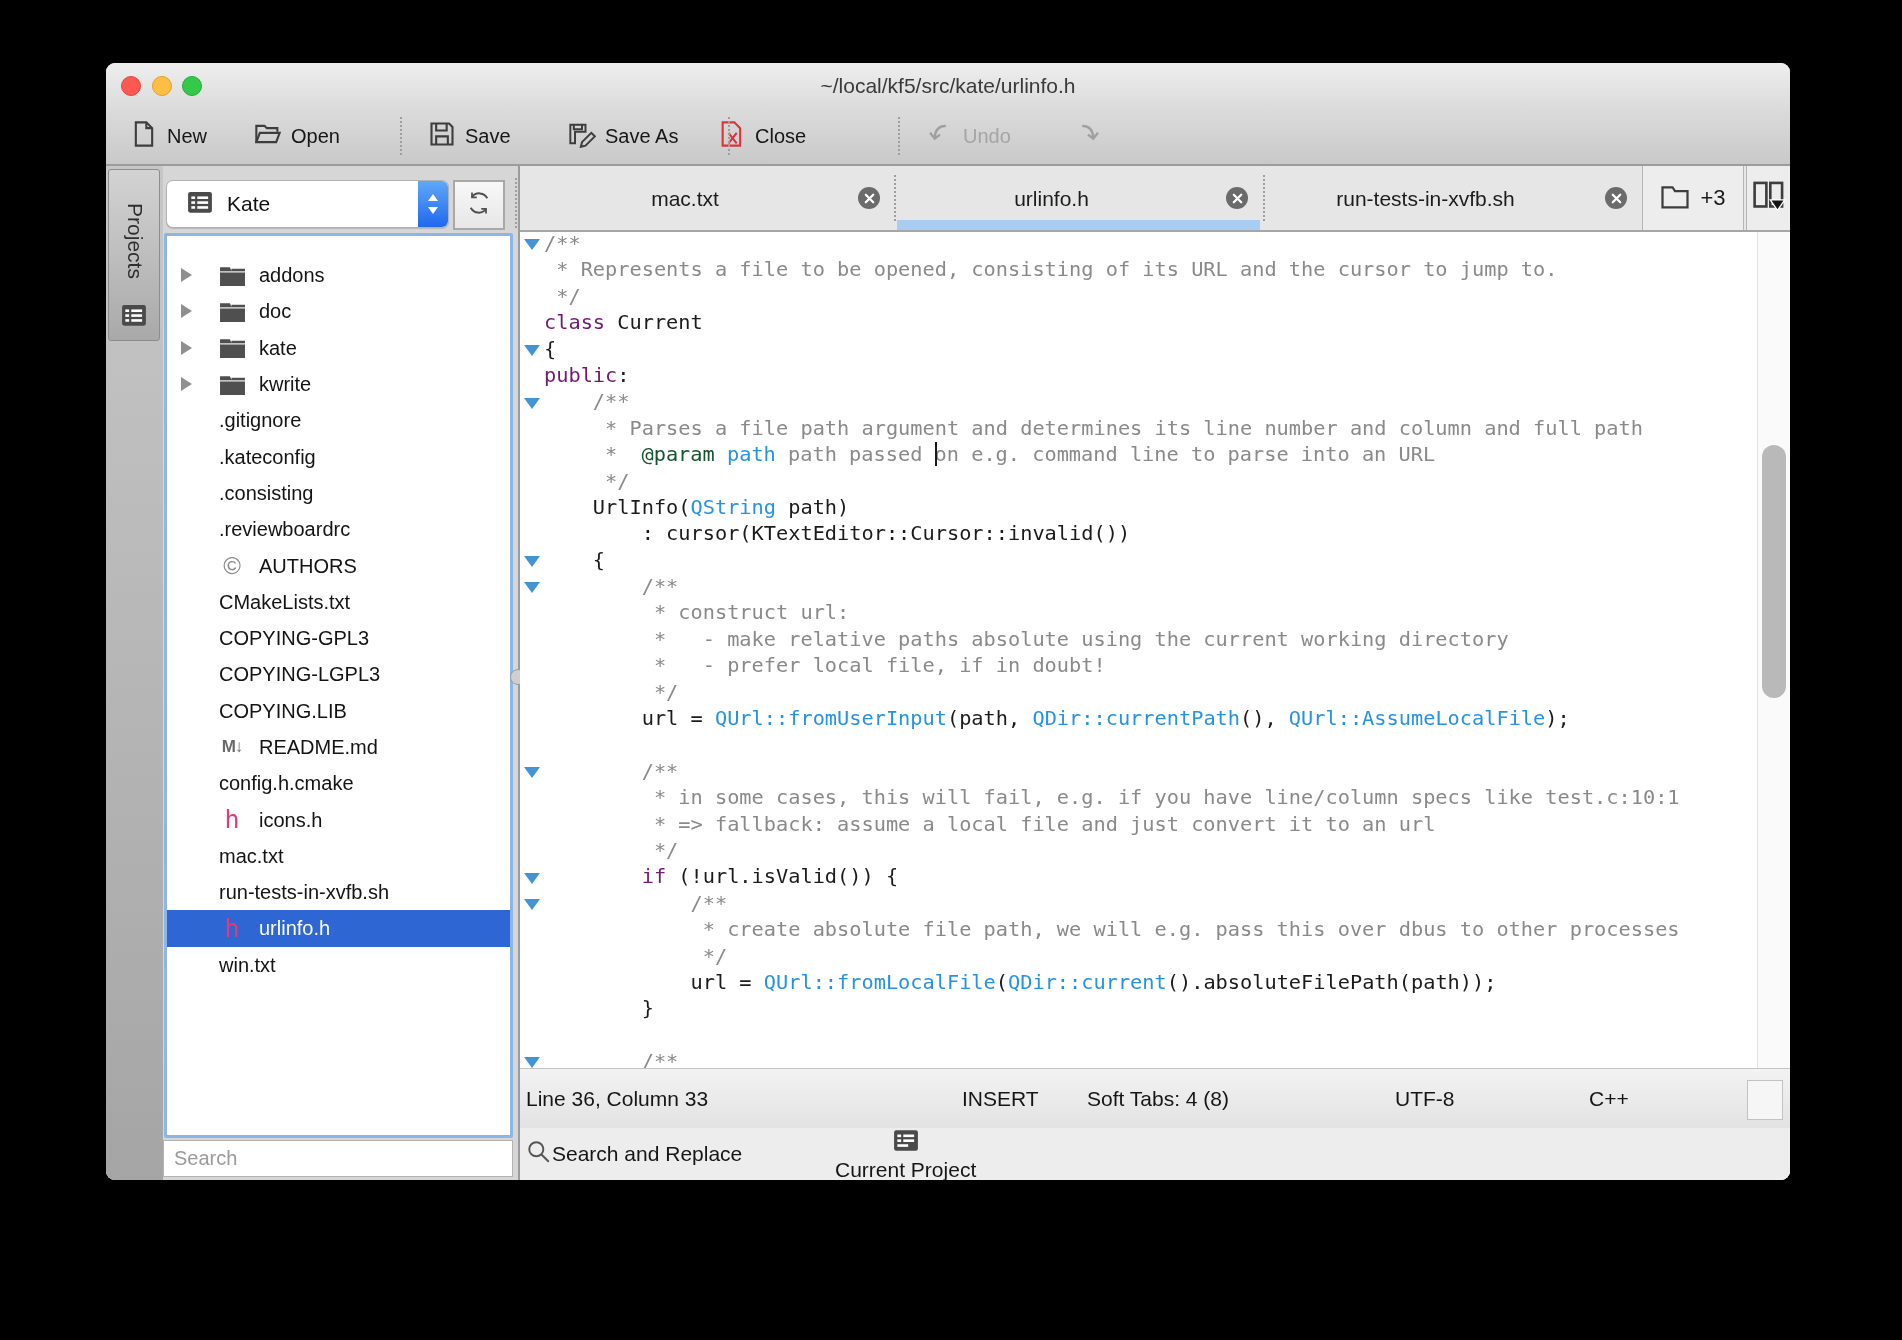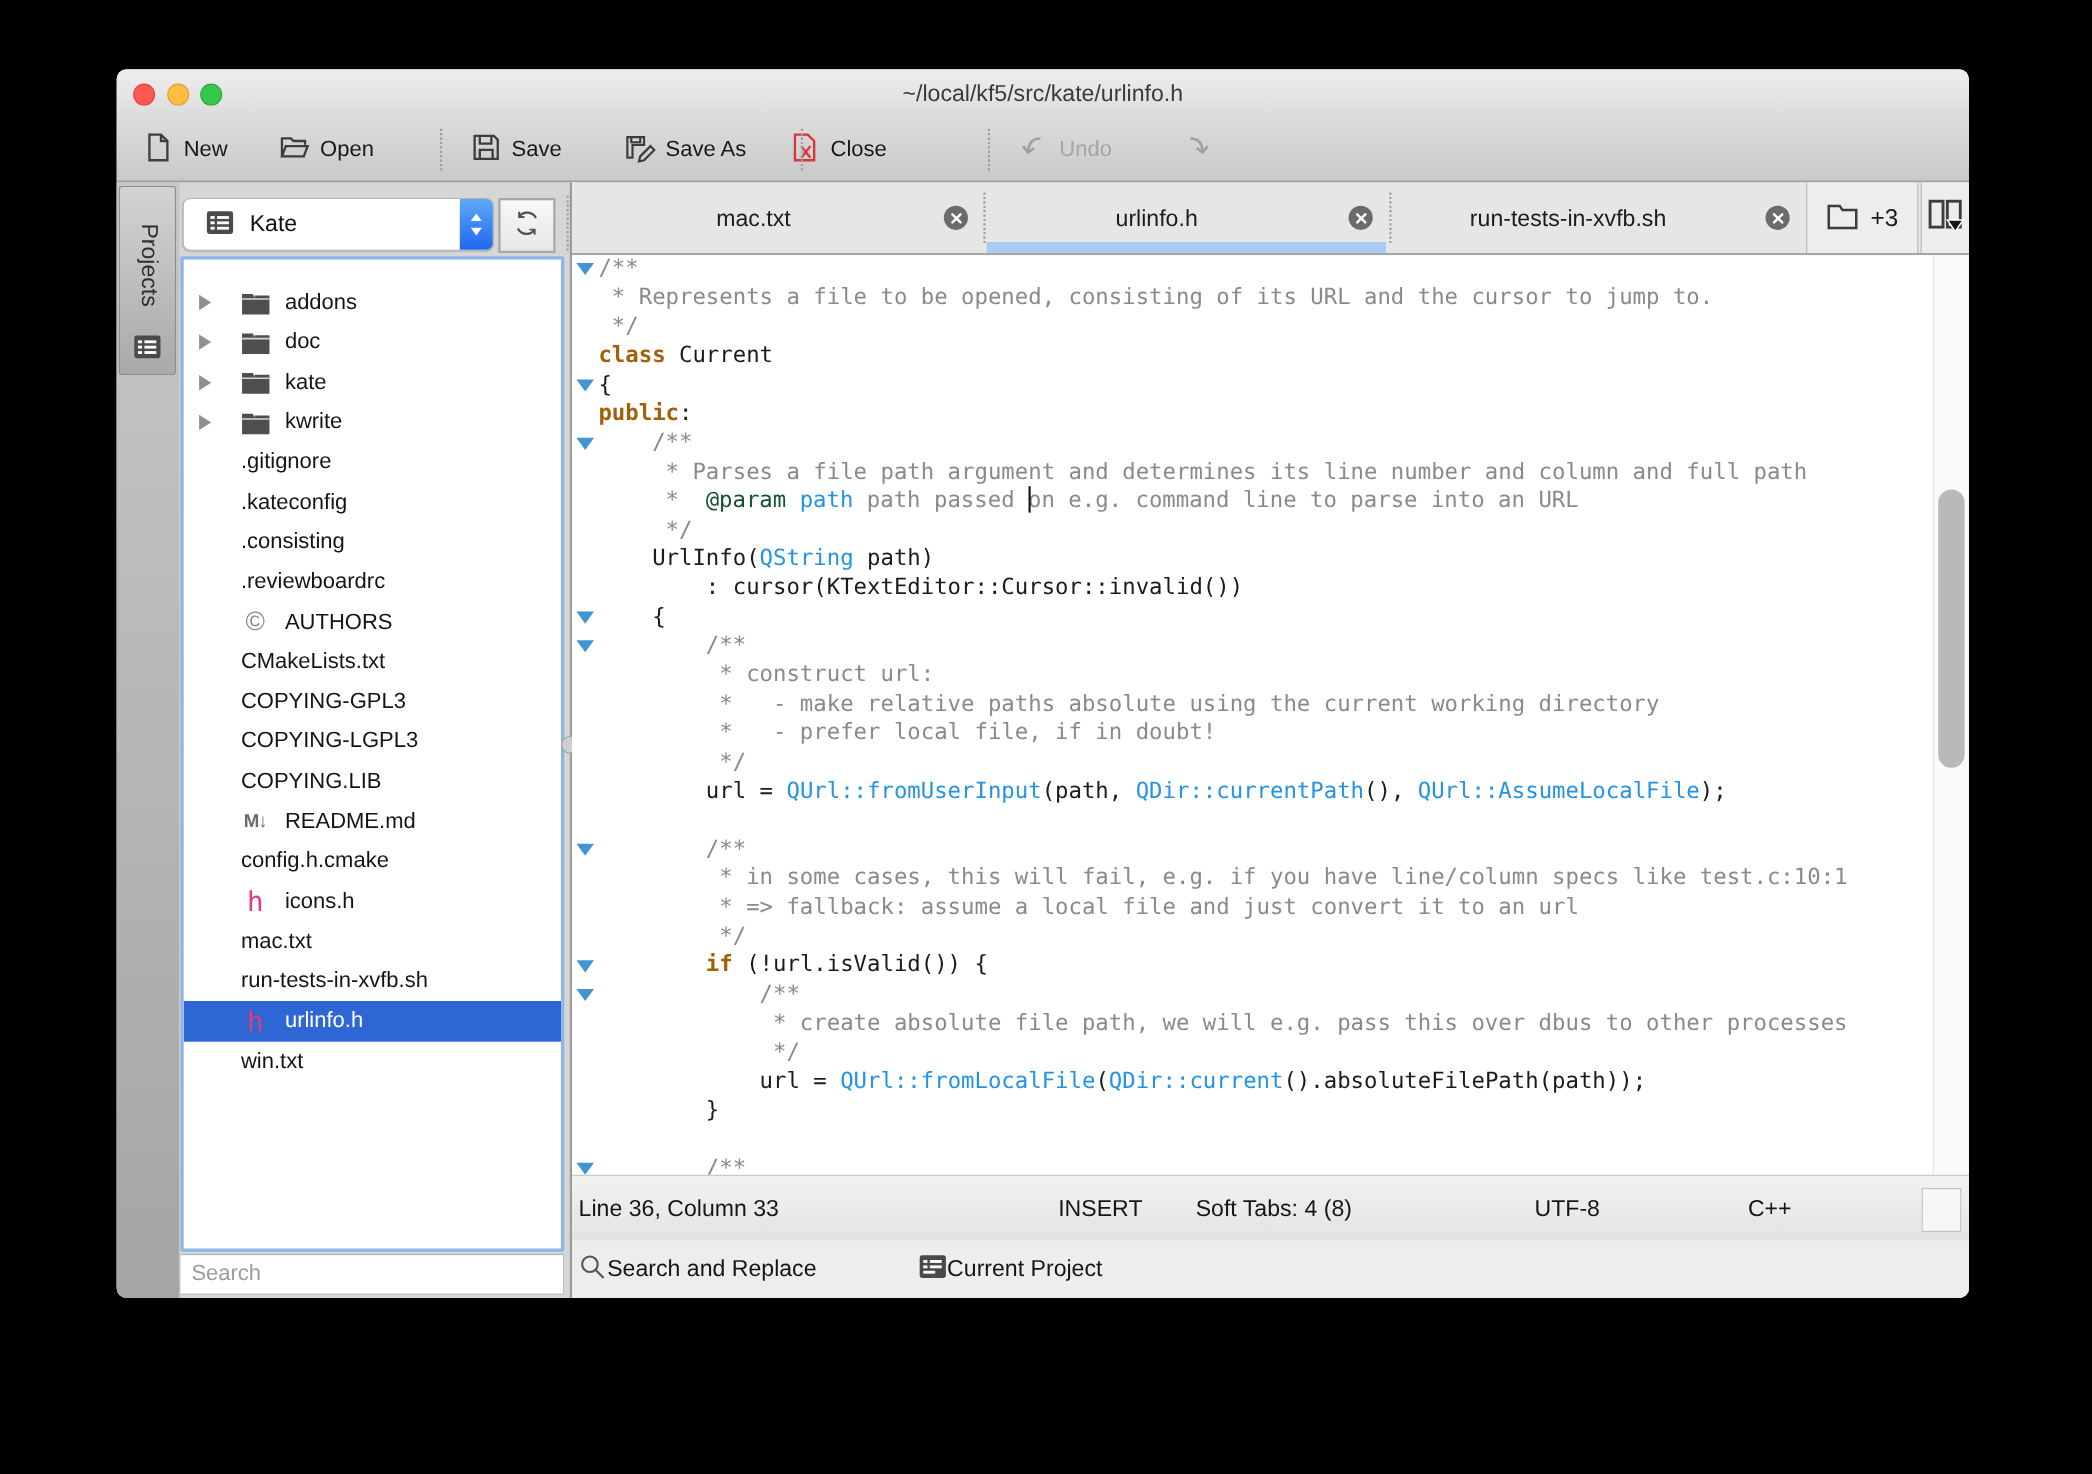--- a/index.html
+++ b/index.html
@@ -85,21 +85,21 @@
          display:flex;align-items:center;justify-content:center;gap:10px;}
   .ovbtn .lbl{font-size:22px;color:#1a1a1a;}
   
   .editor{position:absolute;left:0;top:66px;width:100%;height:836px;background:#fff;overflow:hidden;}
   #code{position:absolute;left:0;top:-2px;right:0;}
   .ln{position:relative;height:26.4px;white-space:pre;padding-left:24px;
       font-family:"DejaVu Sans Mono",monospace;font-size:20.3px;line-height:26.4px;color:#1b1b1b;}
   .ln .fold{position:absolute;left:4px;top:50%;margin-top:-4px;width:0;height:0;
             border-left:8px solid transparent;border-right:8px solid transparent;
             border-top:11px solid #4394d4;}
-  .seg-c{color:#8a8a8a;} .seg-k{font-weight:bold;color:#a16207;}
+  .seg-c{color:#8a8a8a;} .seg-k{font-weight:normal;color:#701a75;}
   .seg-t{color:#2593e3;} .seg-d{color:#14532d;margin-left:12px;} .seg-n{color:#1b1b1b;}
   .caret{position:absolute;top:1px;width:2px;height:24px;background:#1a1a1a;}
   .sbtrack{position:absolute;right:0;top:0;width:33px;height:100%;background:#fafafa;
            border-left:1px solid #e2e2e2;box-sizing:border-box;}
   .sbthumb{position:absolute;left:4px;top:213px;width:24px;height:253px;border-radius:12px;background:#b9b9b9;}
   
   .statusbar{position:absolute;left:0;top:902px;width:100%;height:60px;
              background:linear-gradient(#f2f2f2,#e3e3e3);border-top:1px solid #c4c4c4;box-sizing:border-box;}
   .scell{position:absolute;top:0;height:60px;line-height:60px;font-size:21px;color:#161616;white-space:nowrap;}
   .sqbtn{position:absolute;left:1227px;top:11px;width:36px;height:40px;background:#f6f6f6;
@@ -413,21 +413,21 @@
           <div class="sqbtn"></div>
         </div>
       <div class="bottombar" id="bottombar">
           <div class="bitem" style="left: 6px;">
             <span><svg viewBox="0 0 24 24" fill="none" stroke="#555" stroke-width="1.8">
                 <circle cx="9.5" cy="9.5" r="6.5"></circle>
                 <path d="M14.5 14.5L21 21"></path>
               </svg></span>
             <span class="lbl">Search and Replace</span>
           </div>
-          <div class="bitem" style="left: 315px;">
+          <div class="bitem" style="left: 315px; flex-direction: column;">
             <span><svg viewBox="0 0 24 22">
                 <rect x="1" y="1" width="22" height="19" rx="2" fill="#4a4a4a"></rect>
                 <rect x="4" y="5" width="3.5" height="2.4" fill="#fff"></rect>
                 <rect x="9.5" y="5" width="10" height="2.4" fill="#fff"></rect>
                 <rect x="4" y="9.5" width="3.5" height="2.4" fill="#fff"></rect>
                 <rect x="9.5" y="9.5" width="10" height="2.4" fill="#fff"></rect>
                 <rect x="4" y="14" width="10" height="2.4" fill="#fff"></rect>
               </svg></span>
             <span class="lbl">Current Project</span>
           </div>

